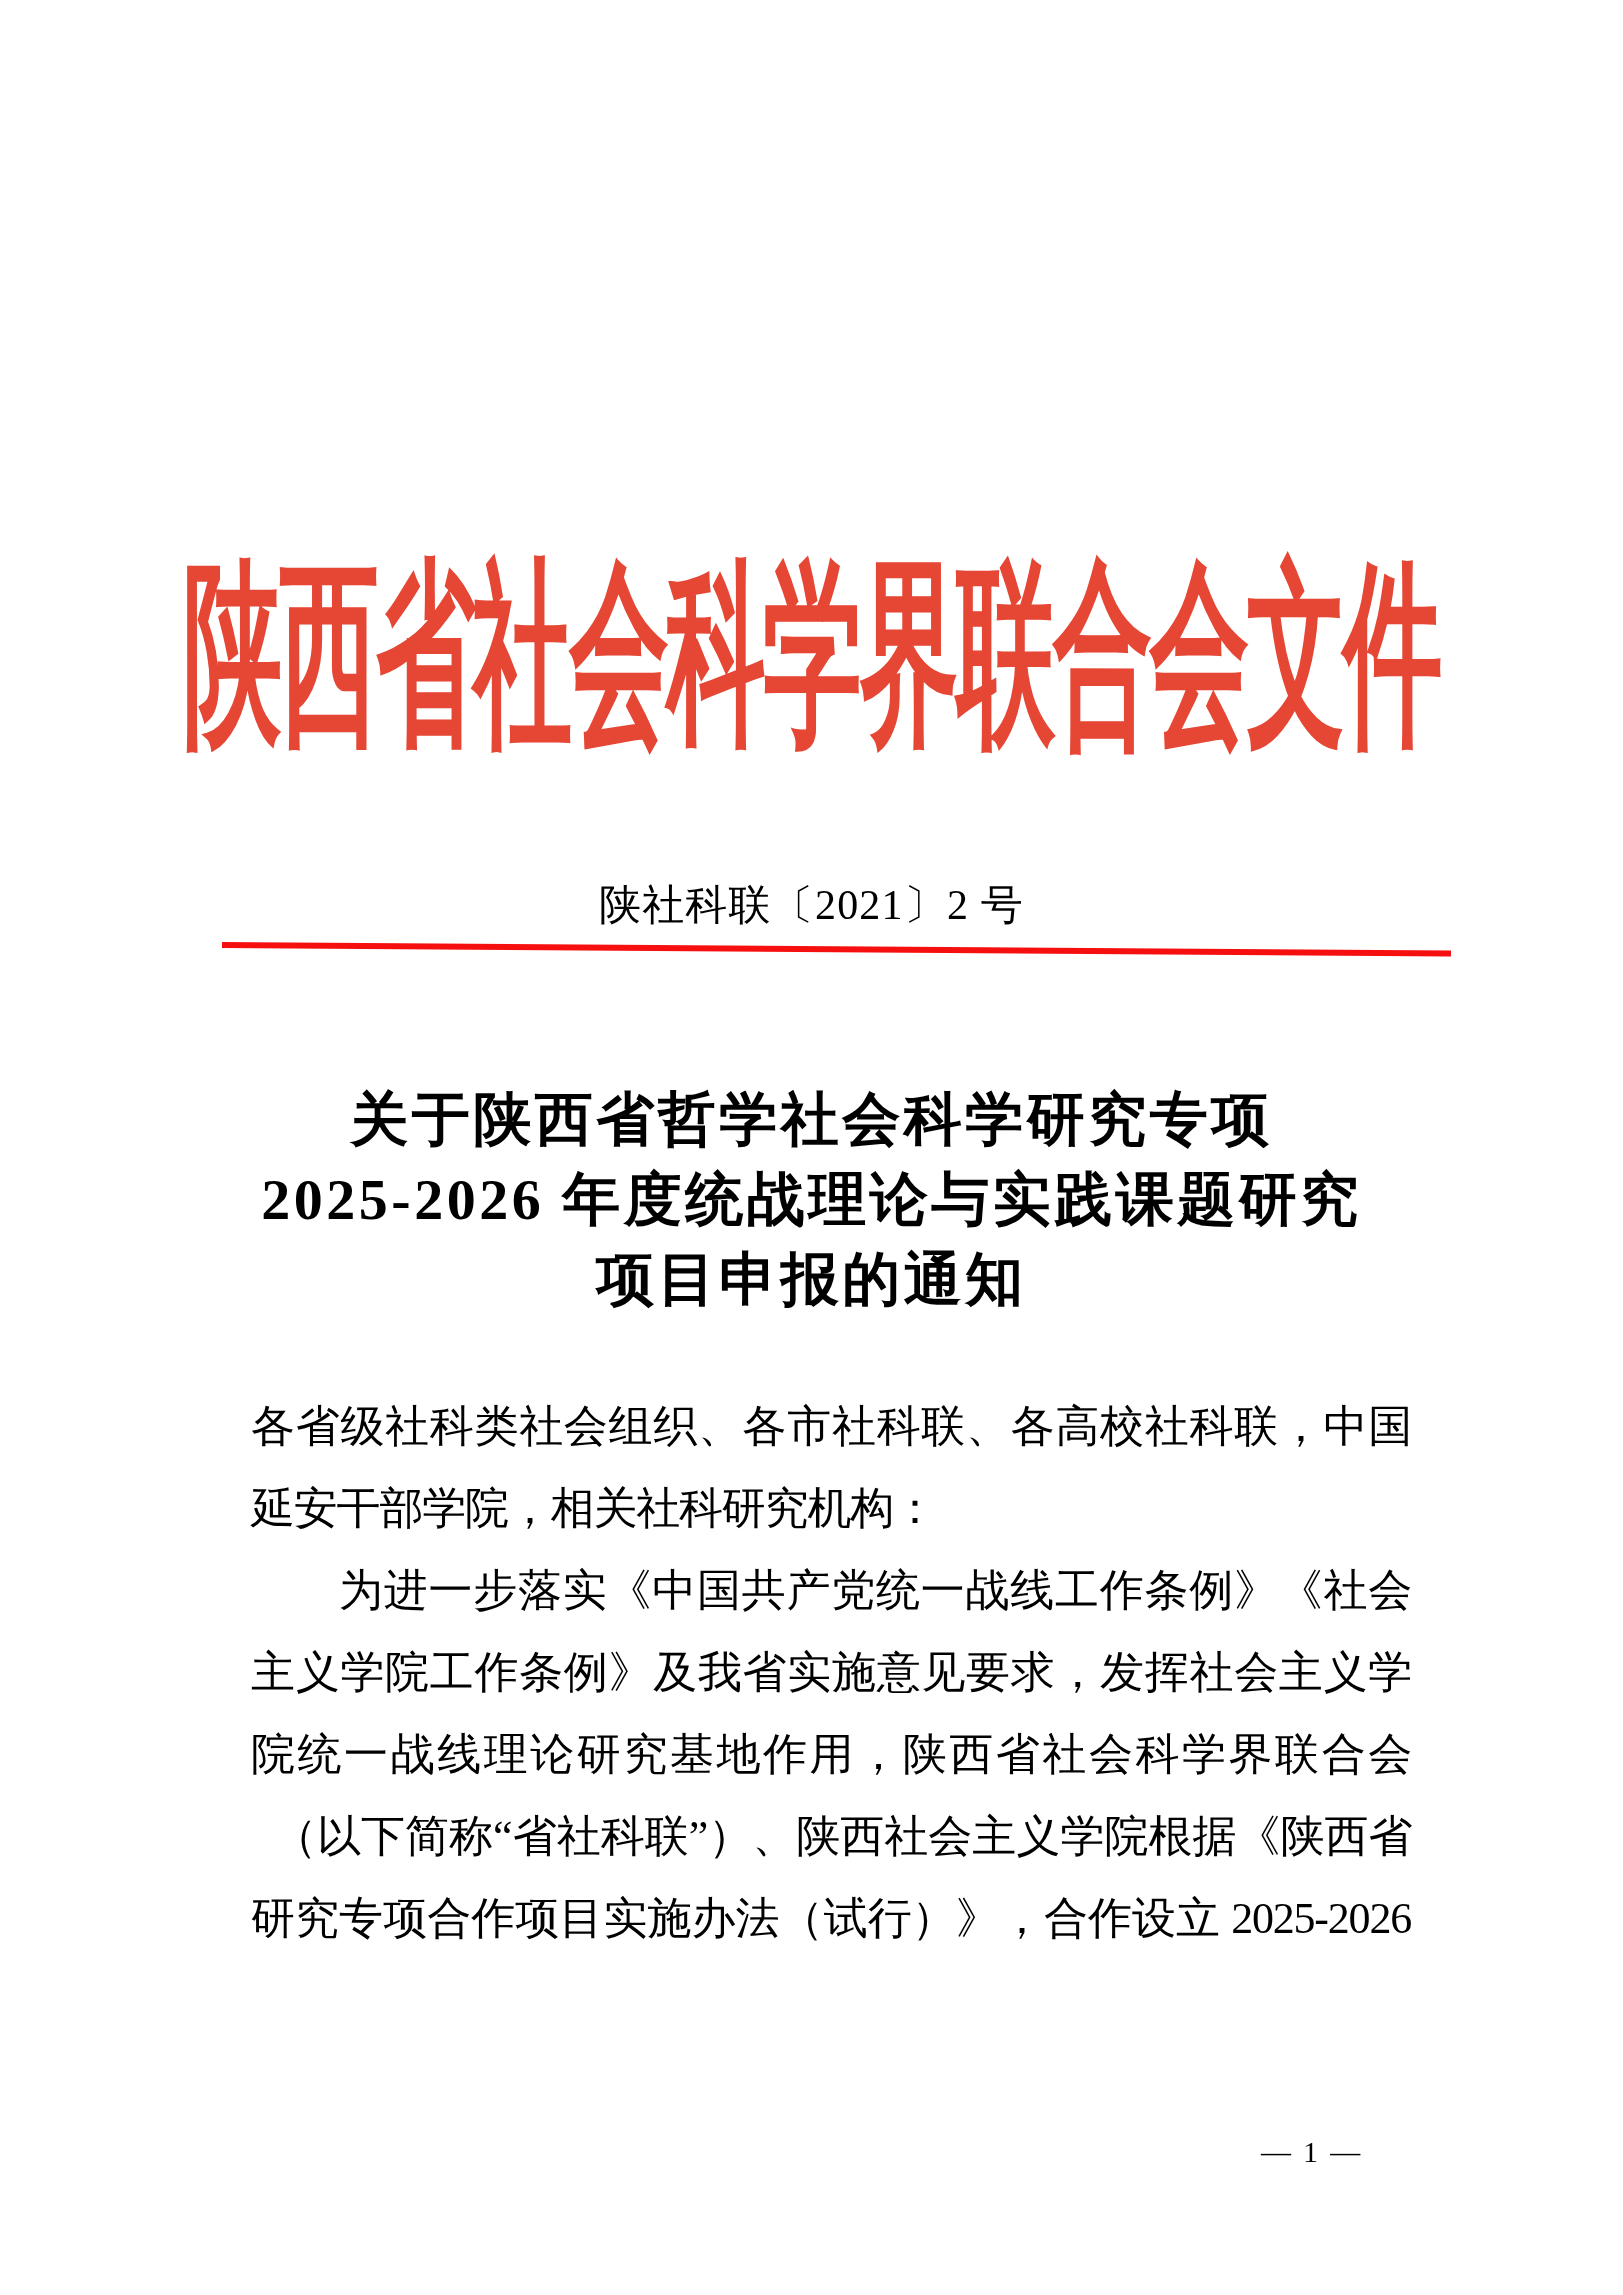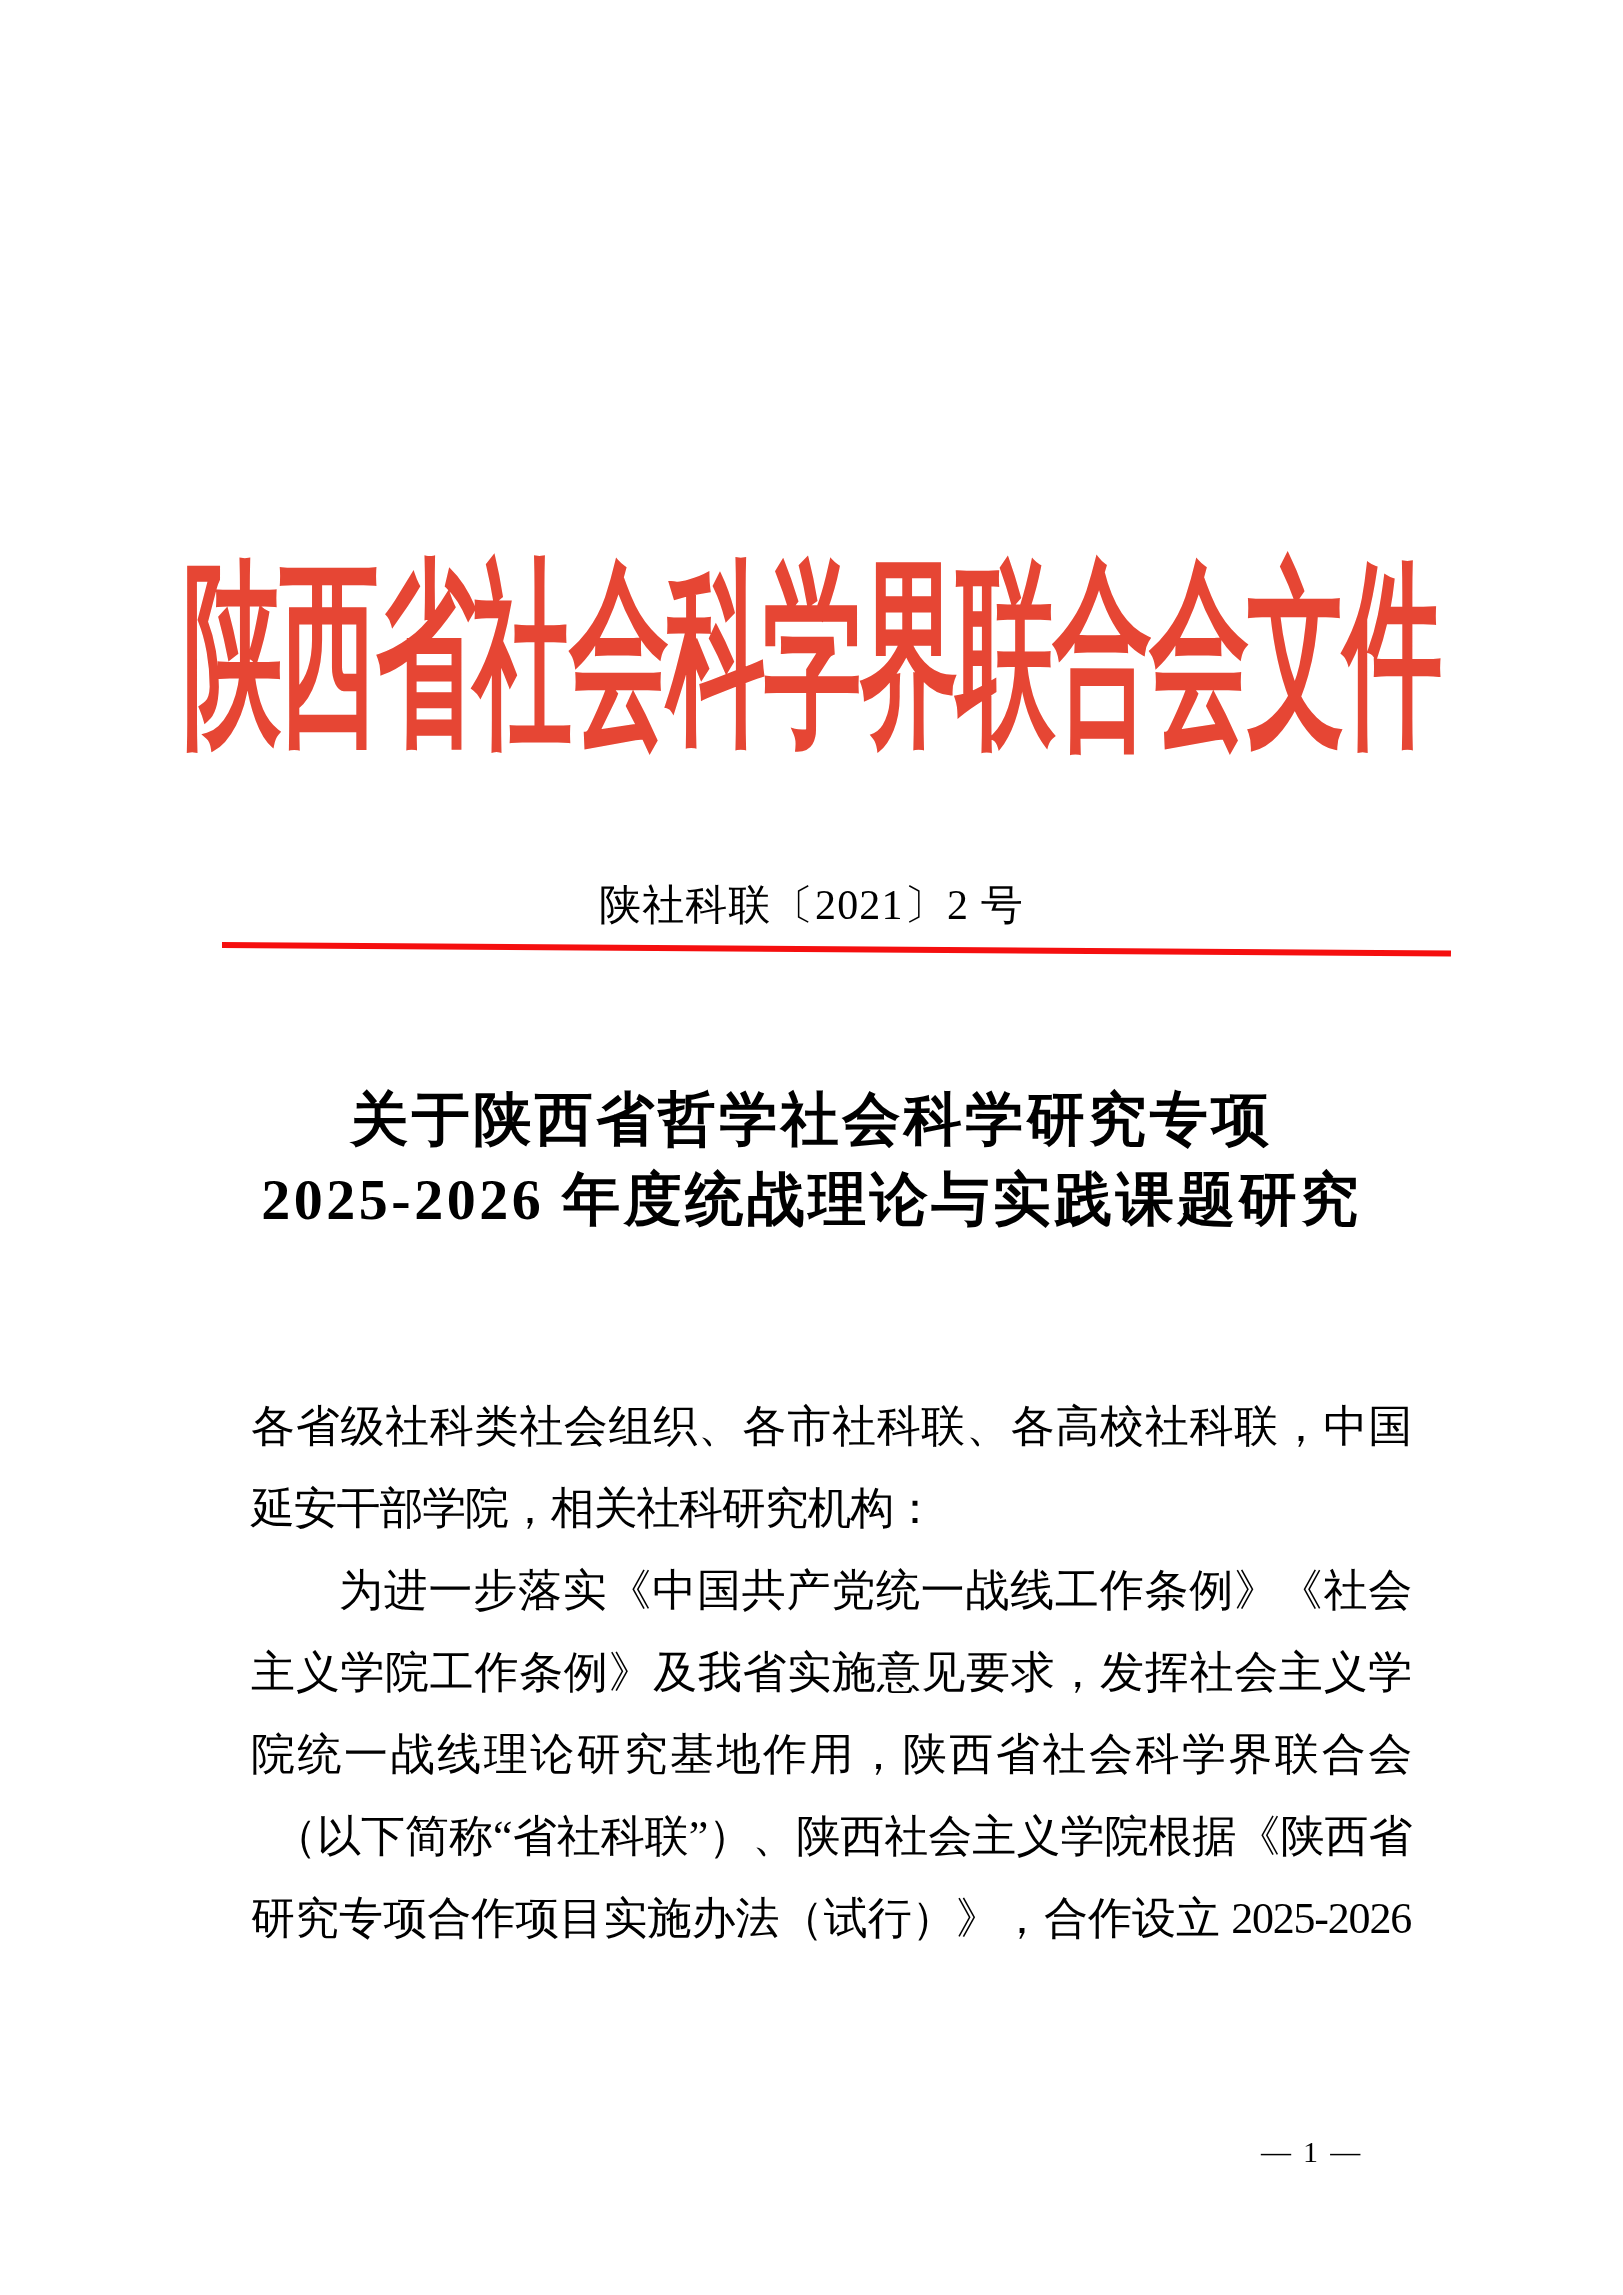--- a/index.html
+++ b/index.html
@@ -87,20 +87,21 @@
 
   <div class="org-title" style="color: rgb(230, 70, 52);">陕西省社会科学界联合会文件</div>
 
   <div class="doc-number">陕社科联〔2021〕2 号</div>
 
   <div class="red-line" style="background: rgb(245, 15, 15);"></div>
 
   <div class="notice-title">
     <div>关于陕西省哲学社会科学研究专项</div>
     <div>2025-2026 年度统战理论与实践课题研究</div>
+    <div>项目申报的通知</div>
   </div>
 
   <div class="document-body">
       <div class="body-line">各省级社科类社会组织、各市社科联、各高校社科联，中国</div>
       <div class="body-line para-end">延安干部学院，相关社科研究机构：</div>
       <div class="body-line indent">为进一步落实《中国共产党统一战线工作条例》《社会</div>
       <div class="body-line">主义学院工作条例》及我省实施意见要求，发挥社会主义学</div>
       <div class="body-line">院统一战线理论研究基地作用，陕西省社会科学界联合会</div>
       <div class="body-line tight">（以下简称“省社科联”）、陕西社会主义学院根据《陕西省</div>
       <div class="body-line">研究专项合作项目实施办法（试行）》，合作设立 2025-2026</div>

